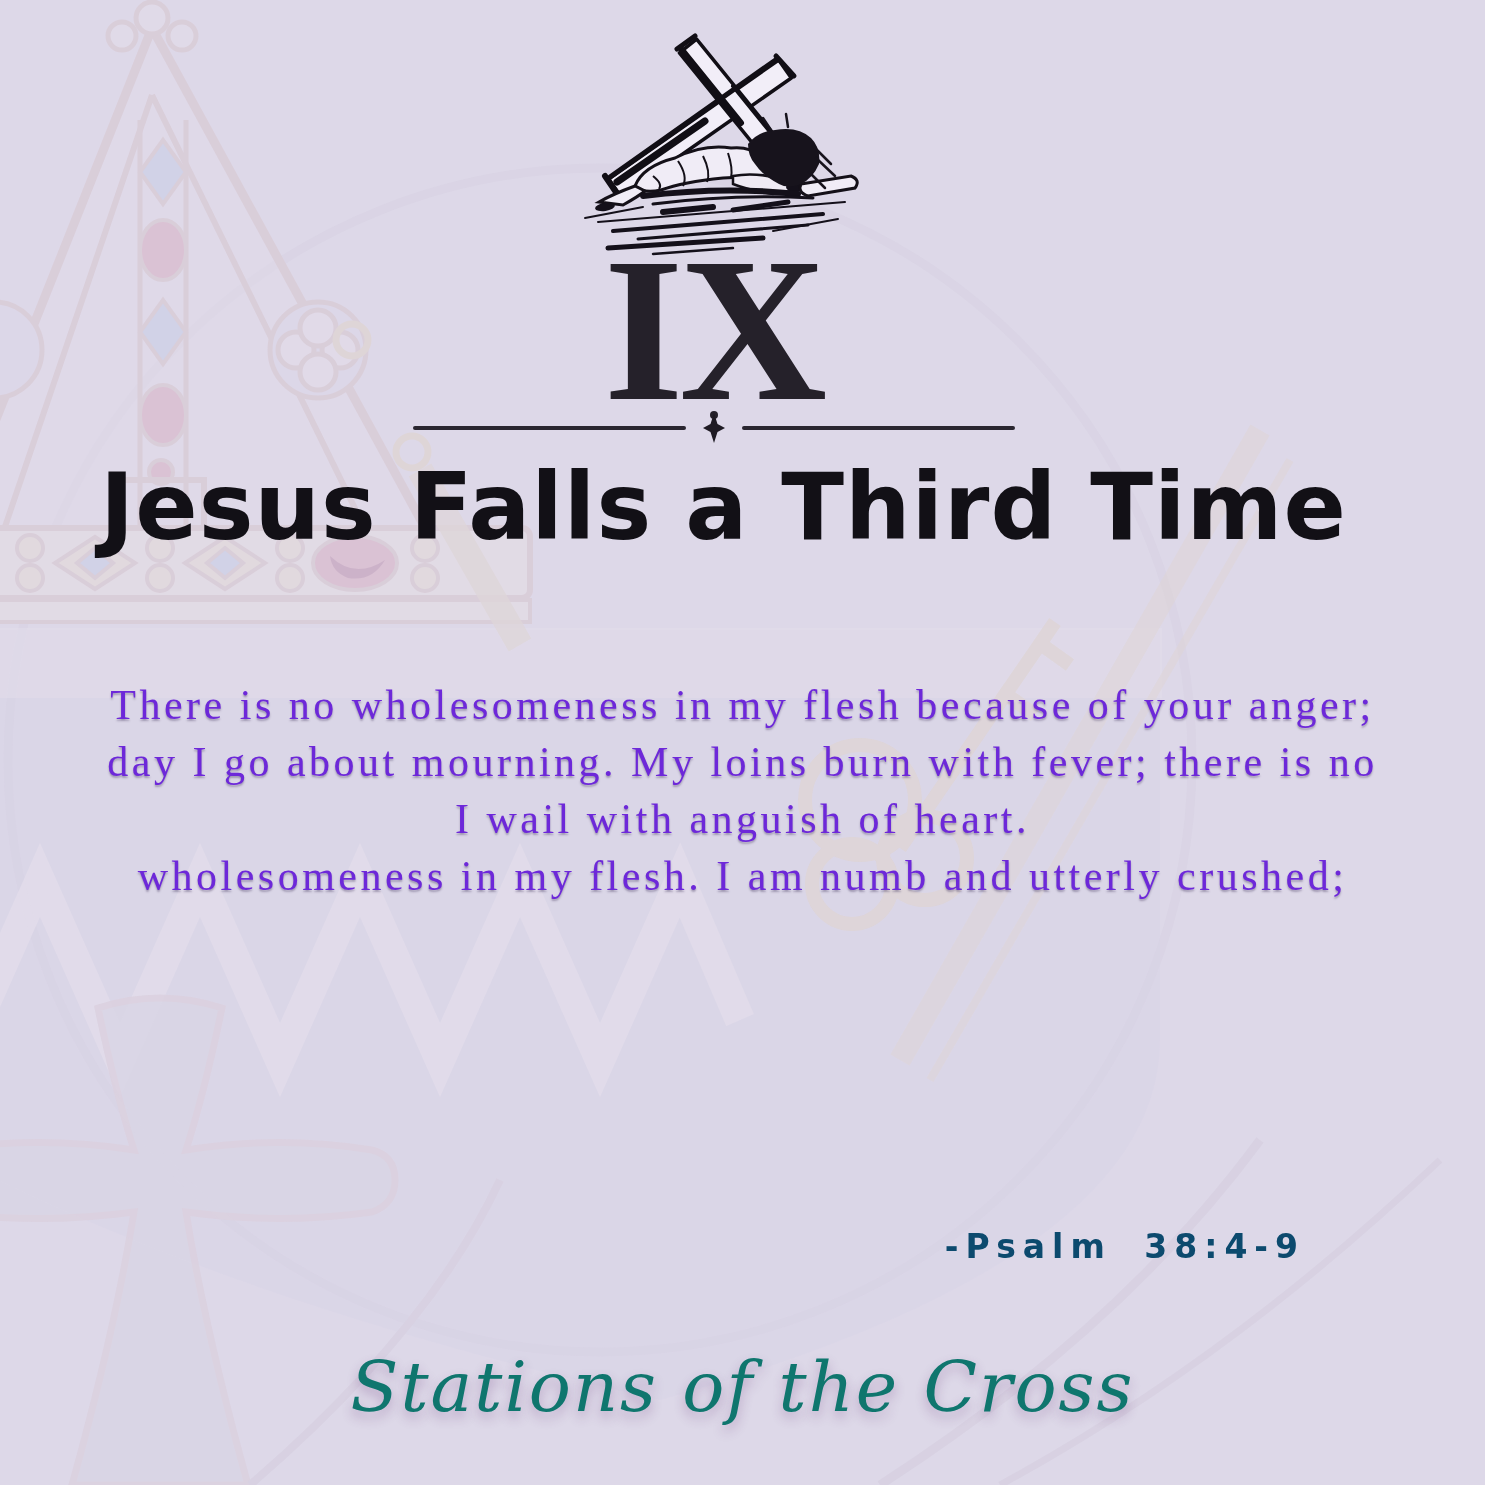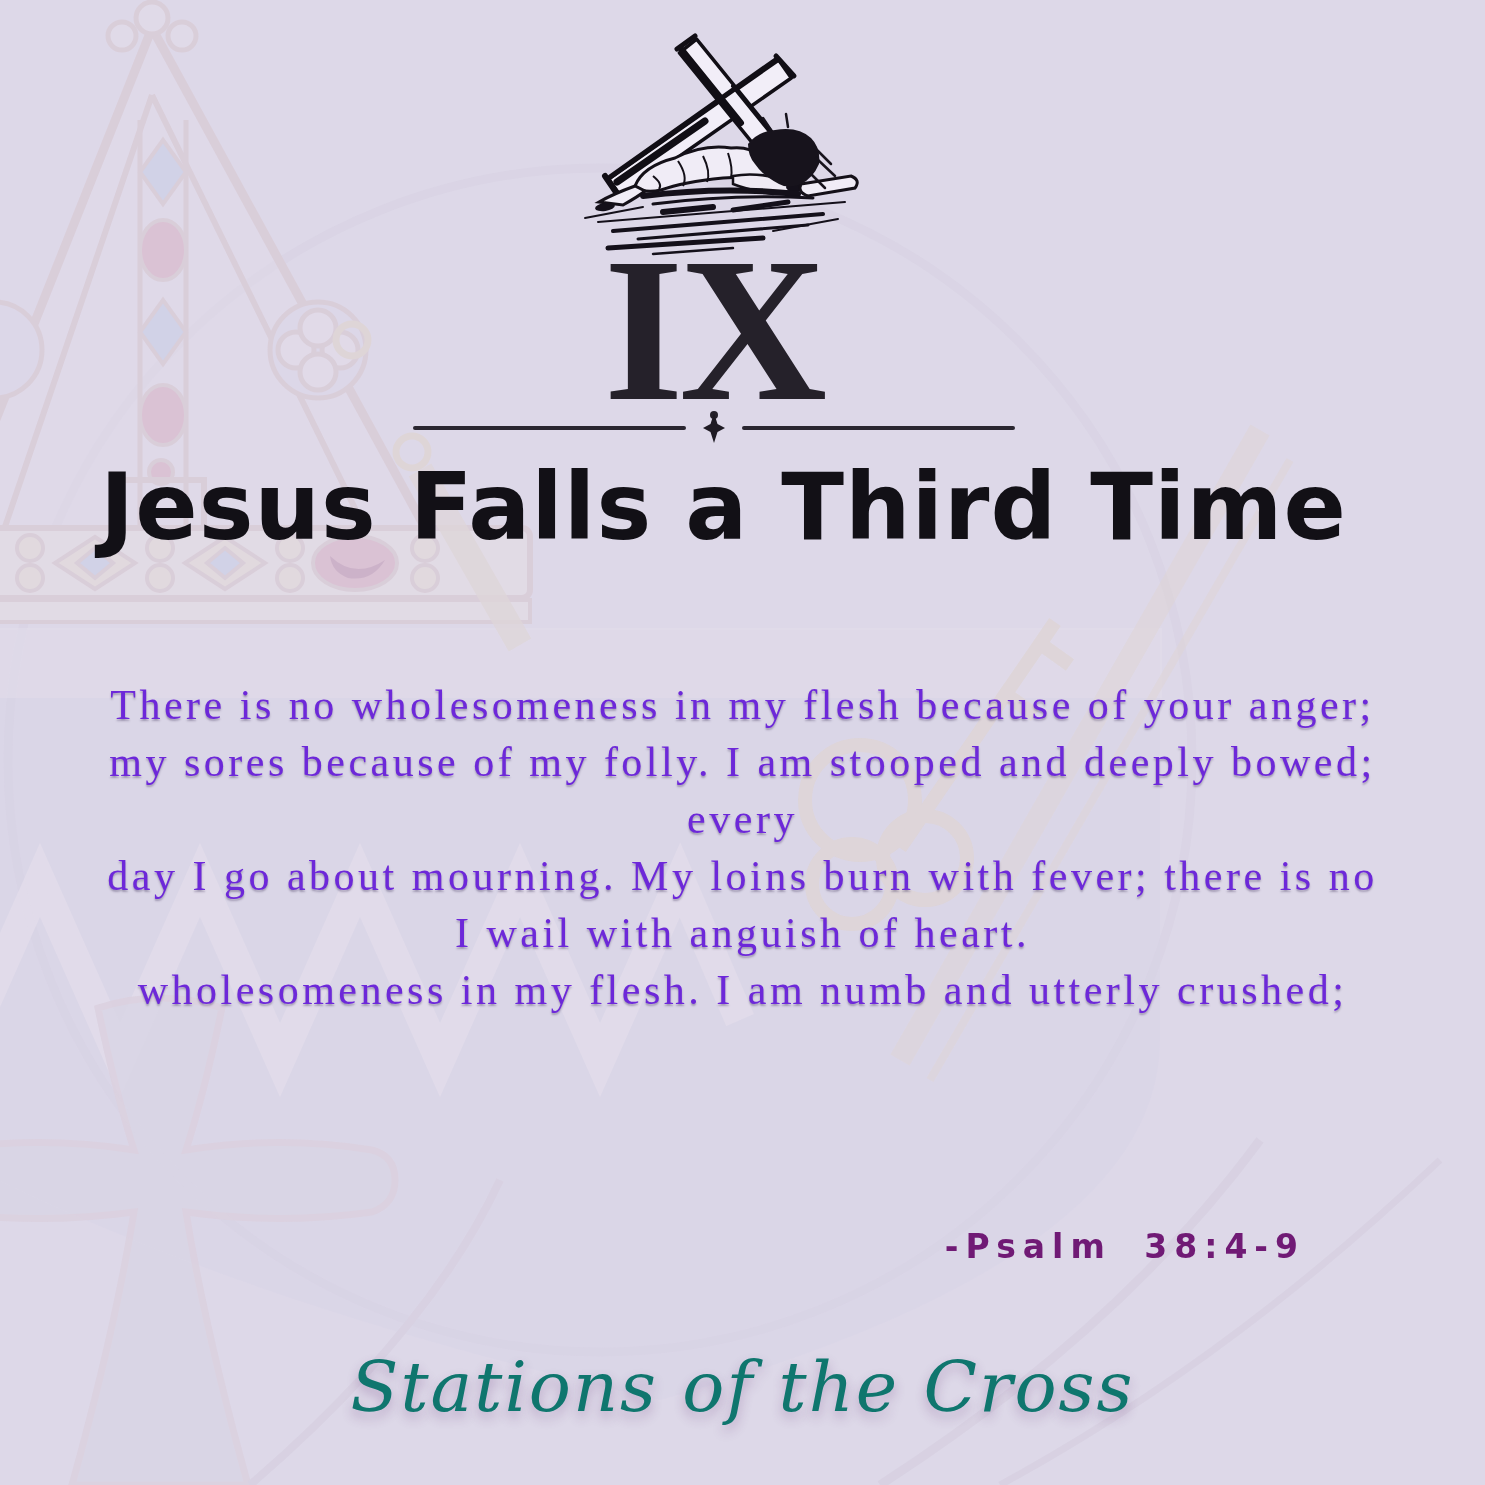--- a/index.html
+++ b/index.html
@@ -42,21 +42,21 @@
     position:absolute;top:677px;left:58px;right:58px;text-align:center;
     font-family:"Liberation Serif",serif;font-size:42px;line-height:57px;
     letter-spacing:3.5px;color:#6d28d9;
     text-shadow:0 2px 2px rgba(88,78,112,0.45);
   }
   .scripture p{margin:0;}
 
   .attribution{
     position:absolute;top:1227px;right:180px;text-align:right;
     font-family:"DejaVu Sans","Liberation Sans",sans-serif;font-weight:700;
-    font-size:33px;letter-spacing:7px;word-spacing:14px;color:#701a75;
+    font-size:33px;letter-spacing:7px;word-spacing:14px;color:#0c4a6e;
   }
 
   .series-script{
     position:absolute;top:1345px;left:0;right:0;text-align:center;
     font-family:"DejaVu Serif","Liberation Serif",serif;font-style:italic;
     font-size:70px;line-height:1.2;letter-spacing:2px;color:#0f766e;
     text-shadow:0 6px 12px rgba(97,44,113,0.30);
   }
 </style>
 </head>
@@ -215,21 +215,20 @@
       <svg width="22" height="30" viewBox="0 0 22 30">
         <path d="M11,0 L14.5,11 L22,15 L14.5,19 L11,30 L7.5,19 L0,15 L7.5,11 Z" fill="#1E1A23"></path>
       </svg>
       <span class="rule"></span>
     </div>
 
     <h1 class="title">Jesus Falls a Third Time</h1>
 
     <div class="scripture">
       <p>There is no wholesomeness in my flesh because of your anger;</p>
-      <p>my sores because of my folly. I am stooped and deeply bowed; every</p>
       <p>day I go about mourning. My loins burn with fever; there is no</p>
       <p>I wail with anguish of heart.</p>
       <p>wholesomeness in my flesh. I am numb and utterly crushed;</p>
     </div>
 
     <div class="attribution">-Psalm 38:4-9</div>
 
     <div class="series-script">Stations of the Cross</div>
 
   </div>

